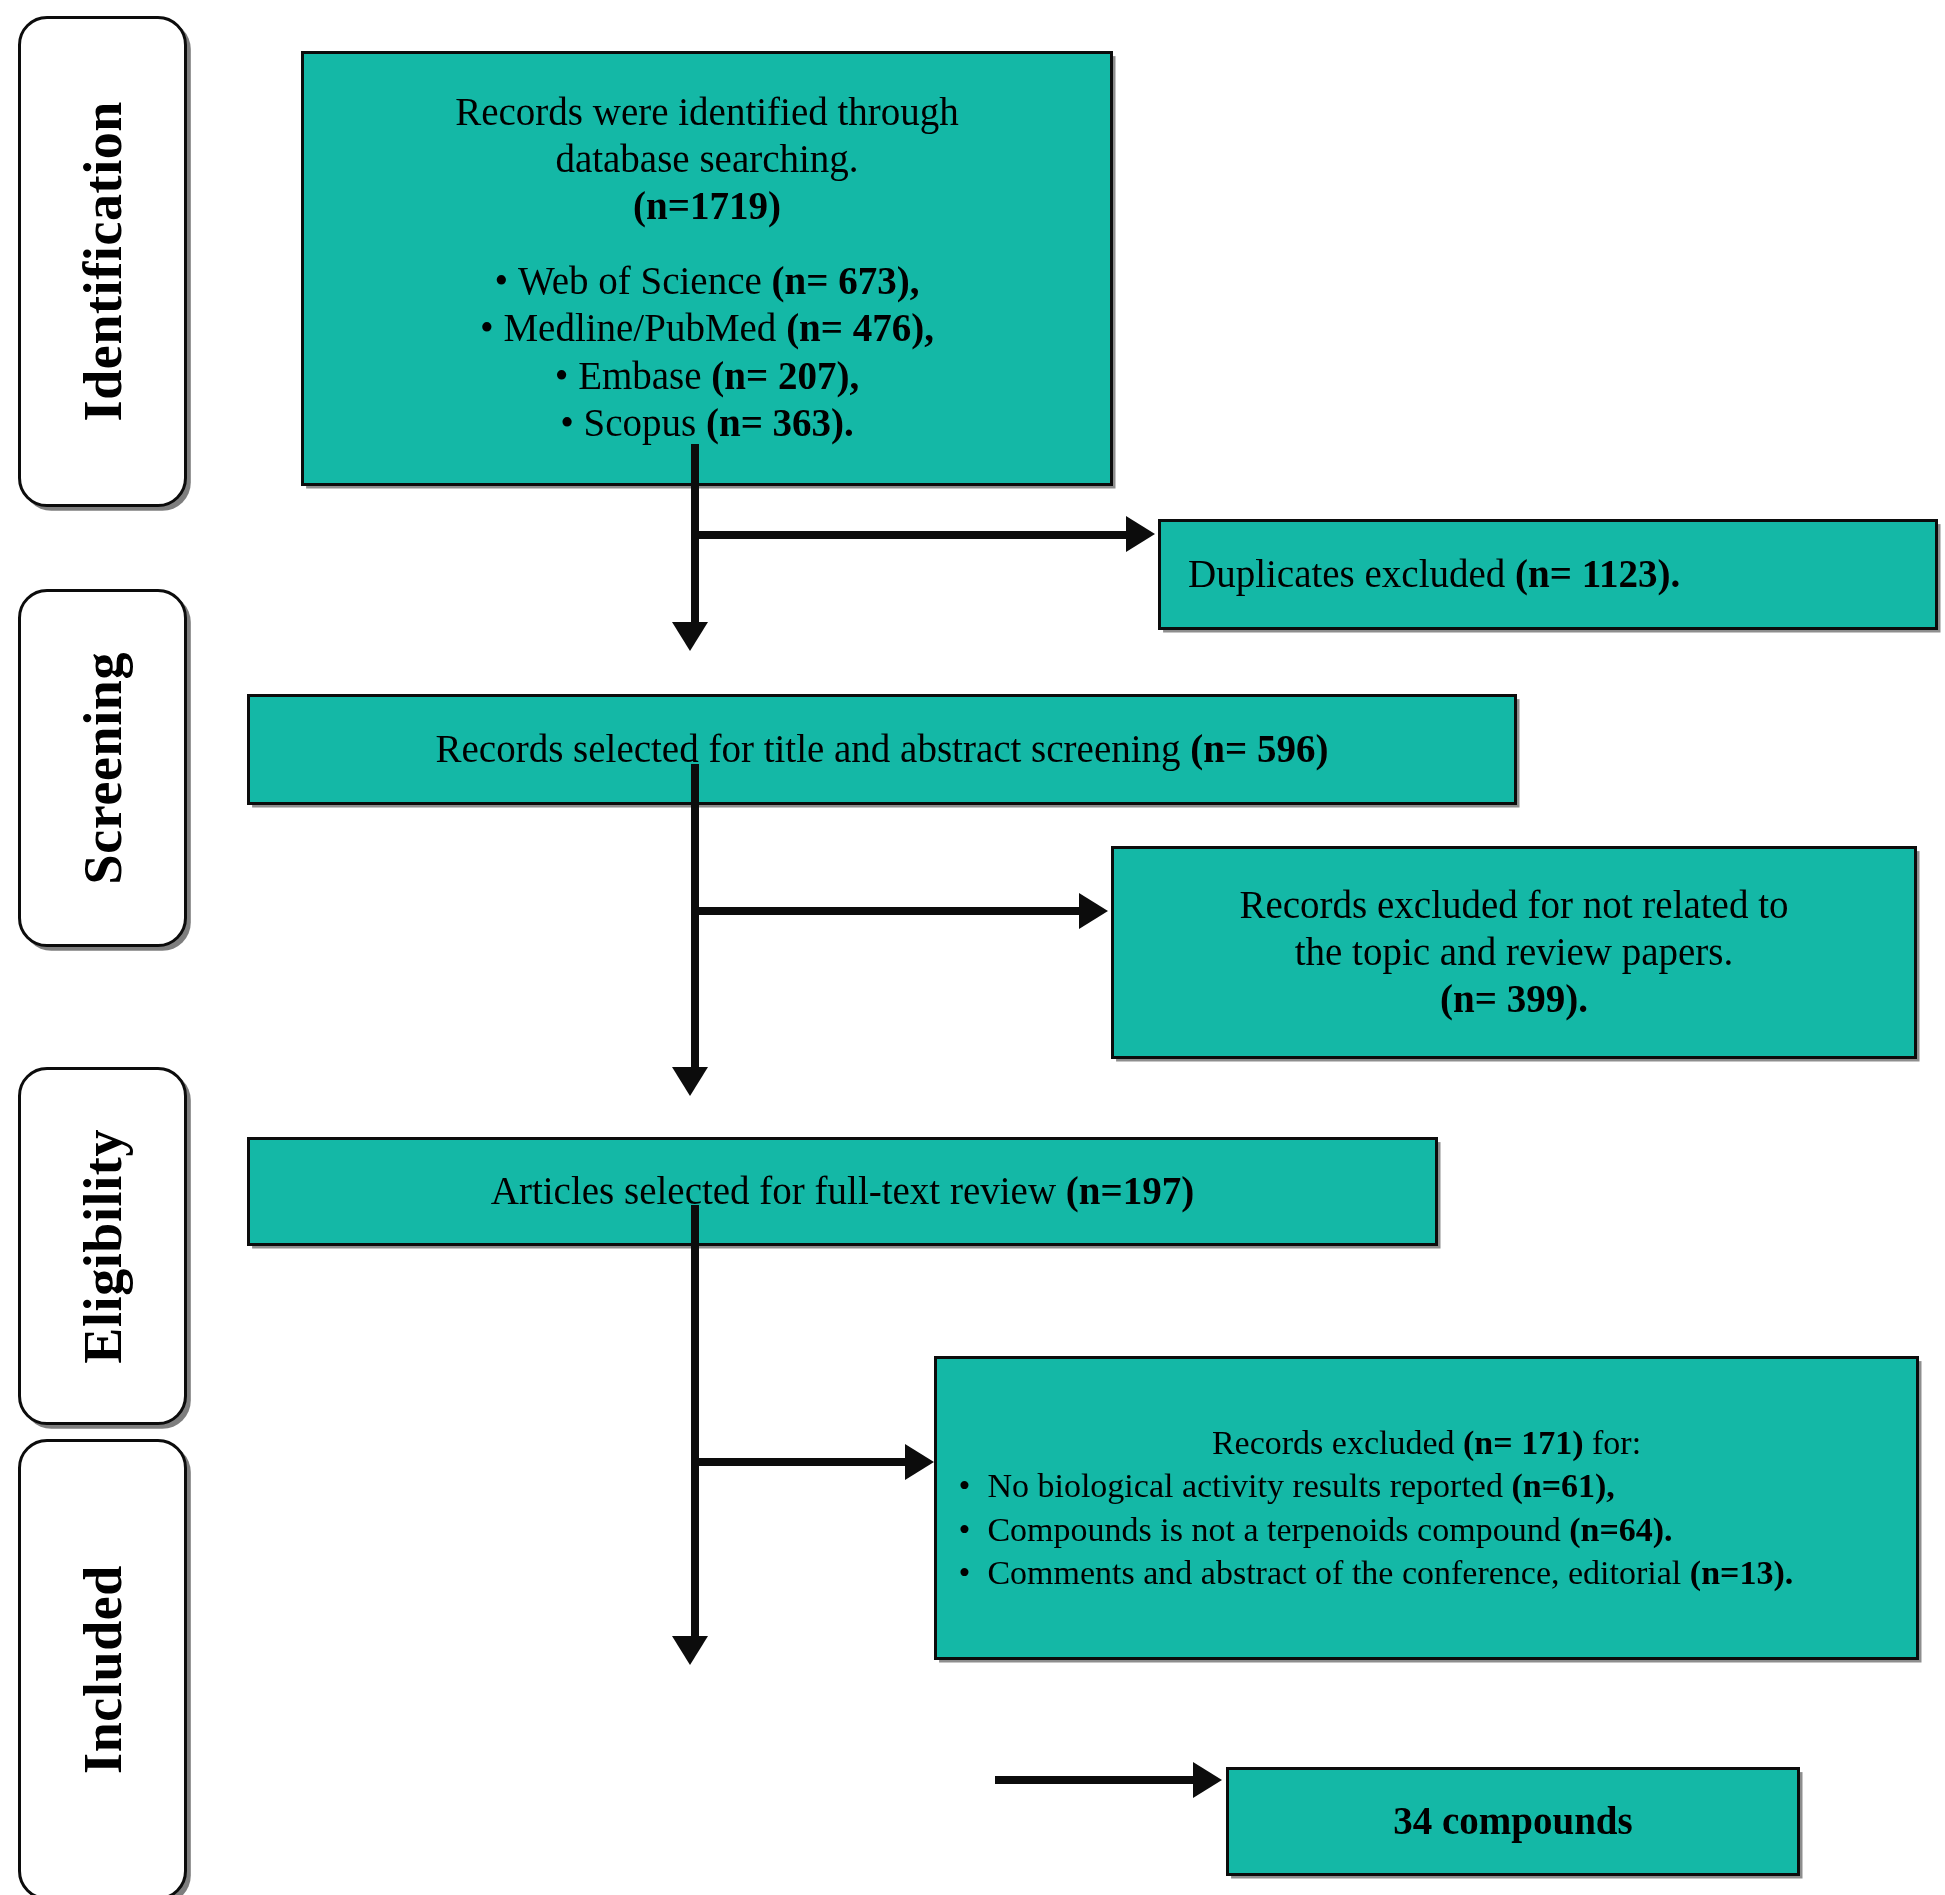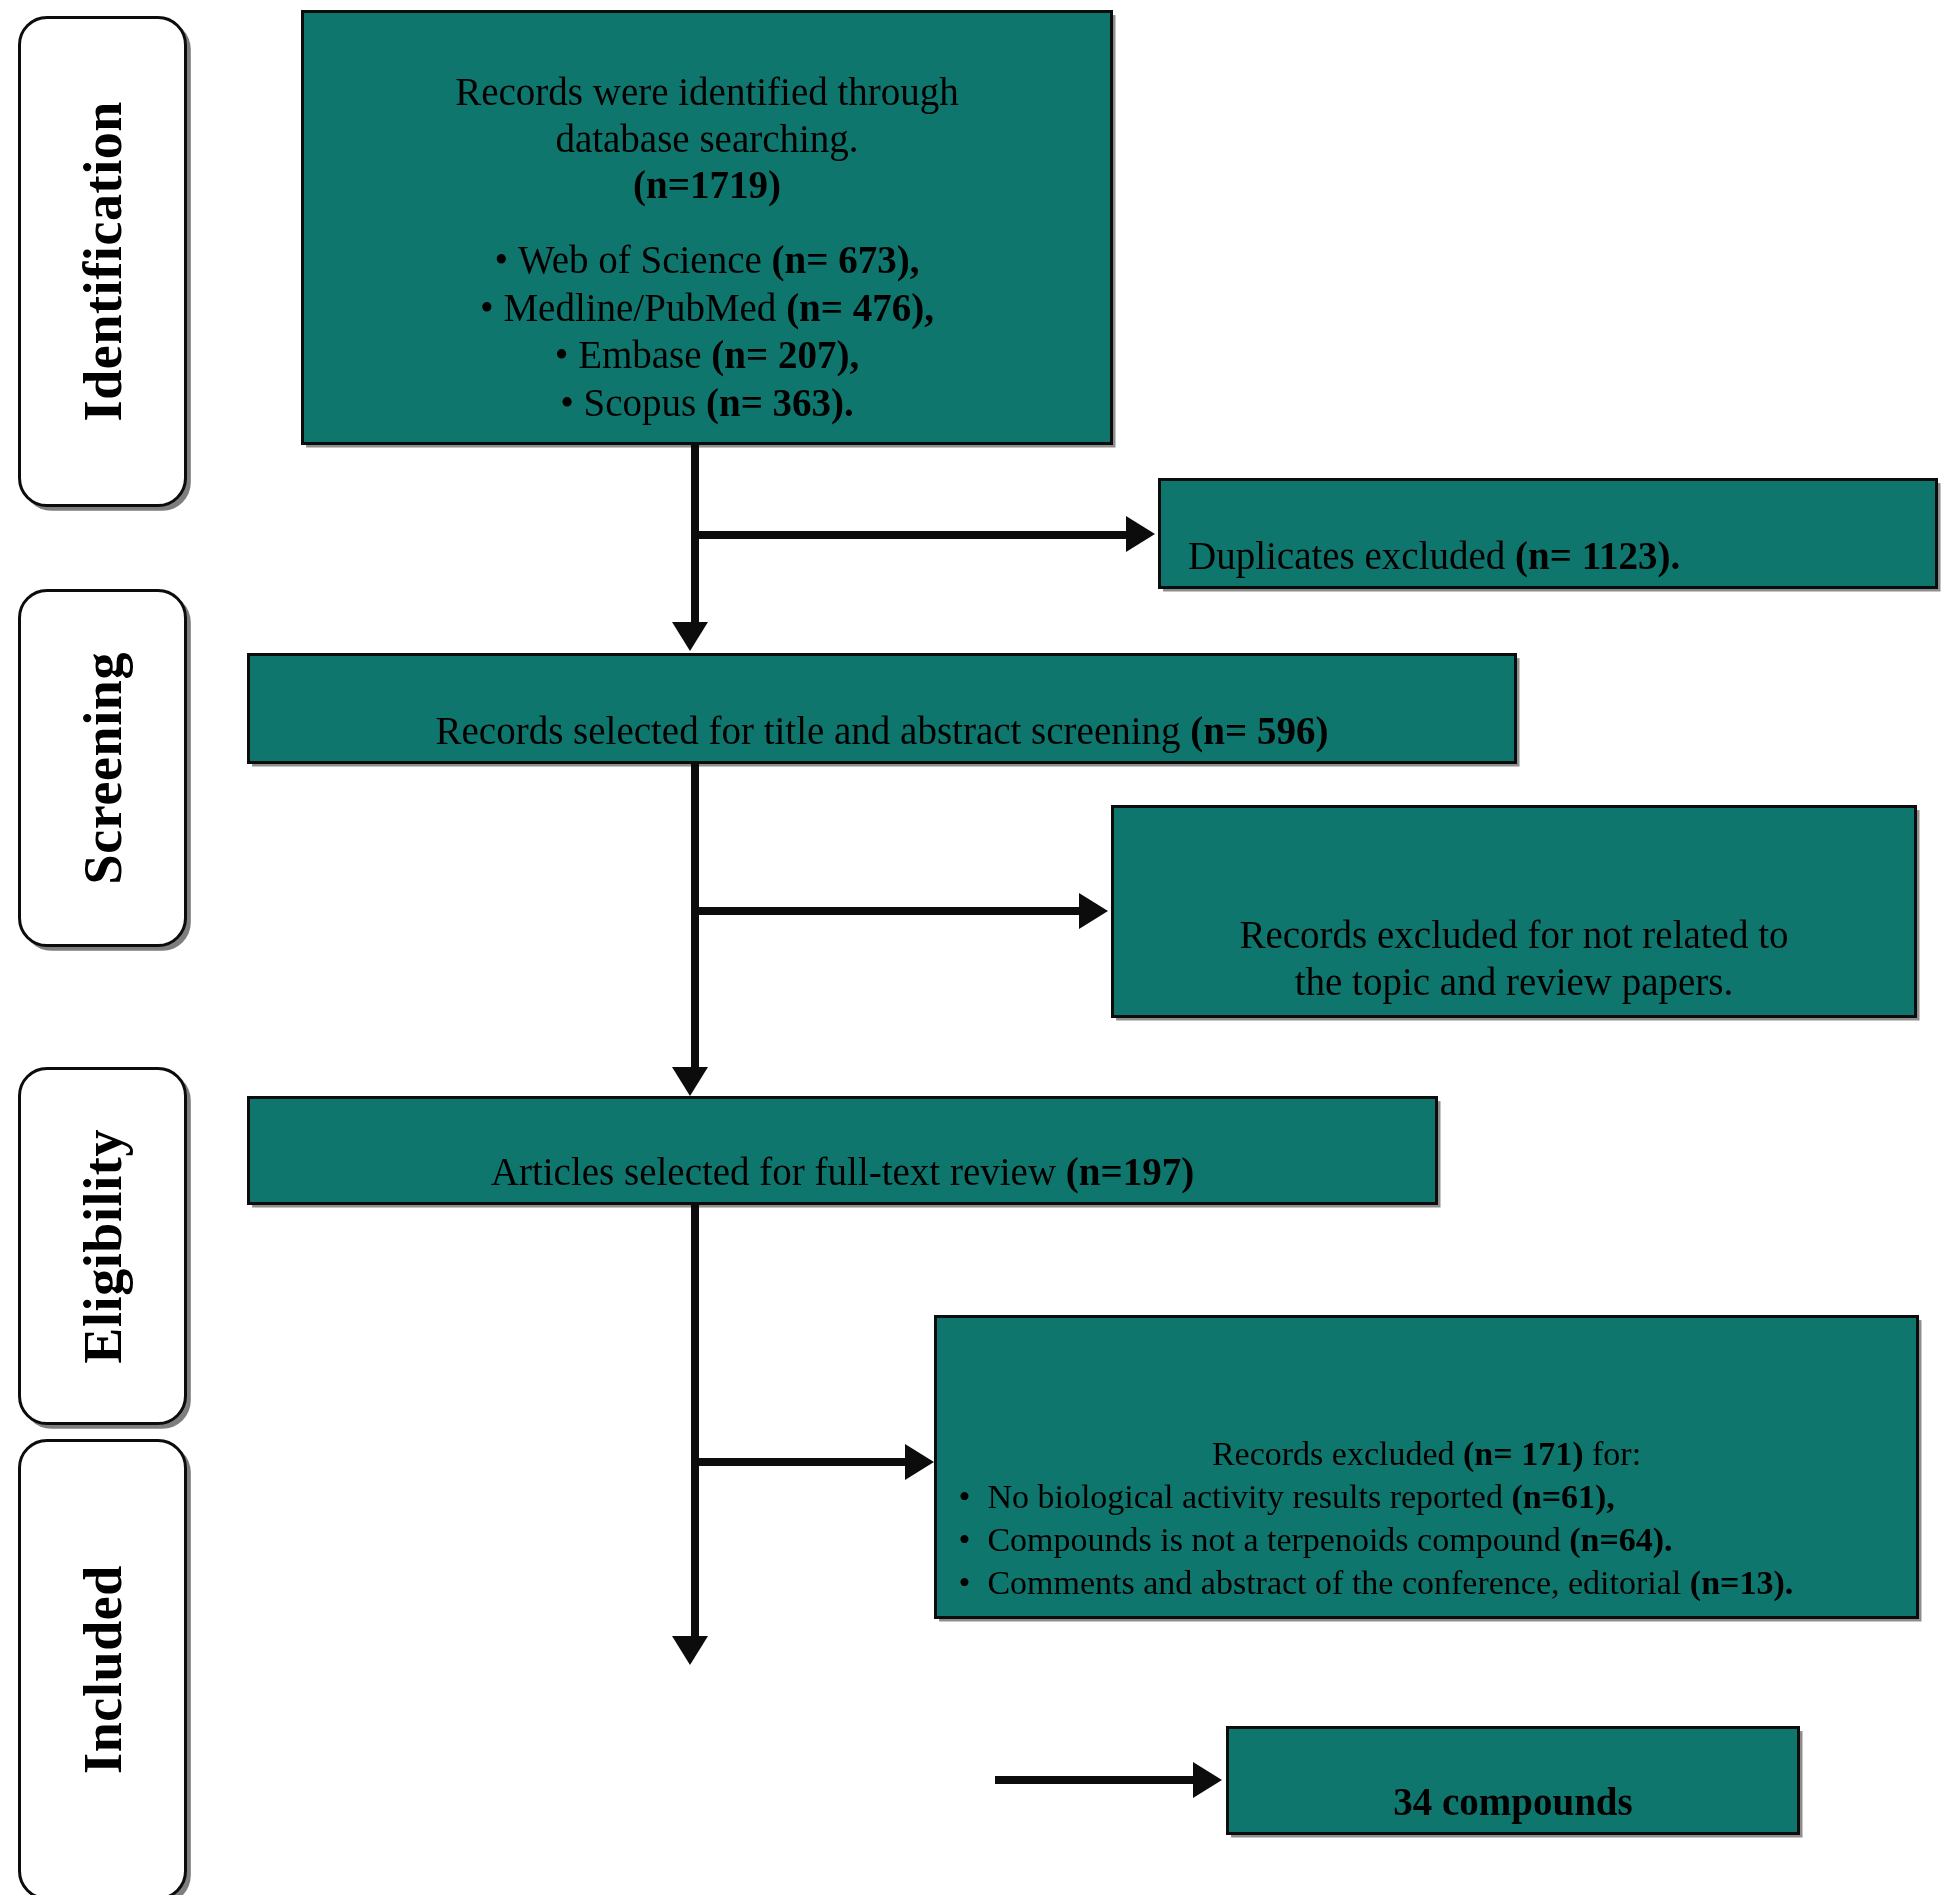--- a/index.html
+++ b/index.html
@@ -26,26 +26,27 @@
     font-size:54px;
     line-height:1;
     letter-spacing:0.6px;
     white-space:nowrap;
   }
 
   
   .fbox{
     position:absolute;
     border:3.8px solid #0c0c0c;
-    background:#0f766e;
+    background:#14b8a6;
     box-shadow:3.8px 3.8px 0 -1.3px rgba(30,30,30,.5);
     box-sizing:border-box;
     display:flex;
     flex-direction:column;
-    justify-content:flex-end;
+    justify-content:center;
+    margin-top:41px;
   }
   .fbox .line{
     text-align:center;
     font-size:39px;
     line-height:1.20;
     white-space:nowrap;
   }
   .fbox .line.wrap{white-space:normal;}
   .fbox .line b{font-weight:bold;}
   .fbox .blank{height:27px;}
@@ -139,20 +140,21 @@
 
   <div class="vline" style="left:691px;top:764px;height:304px;"></div>
   <div class="arrow-down" style="left:672px;top:1067px;"></div>
 
   <div class="hline" style="left:691px;top:907px;width:390px;"></div>
   <div class="arrow-right" style="left:1079px;top:893px;"></div>
 
   <div class="fbox" style="left:1111px;top:805px;width:806px;height:213px;padding:9px 19px;">
     <div class="line wrap">Records excluded for not related to</div>
     <div class="line wrap">the topic and review papers.</div>
+    <div class="line" style="font-weight:bold;">(n= 399).</div>
   </div>
 
   <div class="fbox" style="left:247px;top:1096px;width:1191px;height:109px;padding:6.3px 16.5px;">
     <div class="line">Articles selected for full-text review <b>(n=197)</b></div>
   </div>
 
   <div class="vline" style="left:691px;top:1205px;height:434px;"></div>
   <div class="arrow-down" style="left:672px;top:1636px;"></div>
 
   <div class="hline" style="left:691px;top:1458px;width:215px;"></div>

